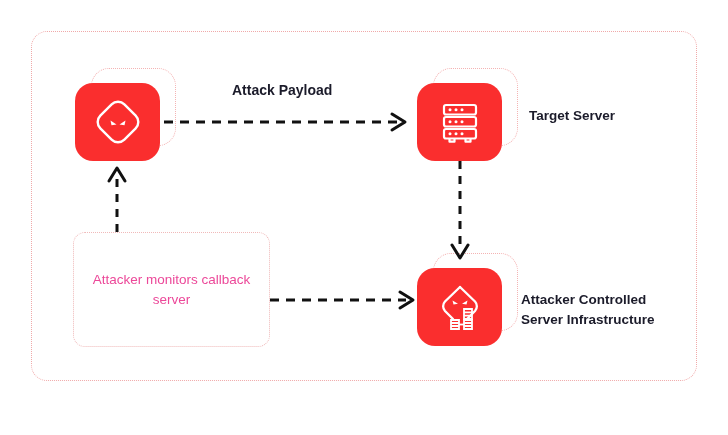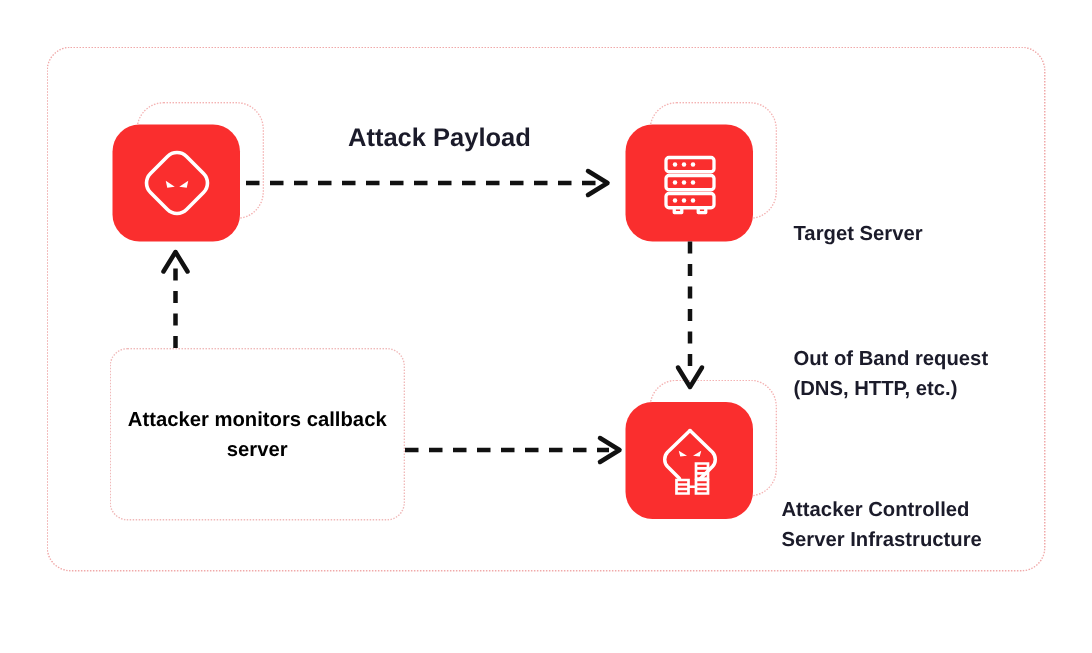--- a/index.html
+++ b/index.html
@@ -68,40 +68,39 @@
     border-radius: 12px;
     box-sizing: border-box;
     background: #ffffff;
     display: flex;
     align-items: center;
     justify-content: center;
     text-align: center;
   }
   #callback-box .box-text {
     font-size: 13.5px;
-    font-weight: bold;
-    color: #000000;
+    font-weight: normal;
+    color: #ec4899;
     line-height: 1.45;
   }
 
   
   .side-label {
     position: absolute;
     font-size: 13.5px;
     font-weight: bold;
     color: #1b1b2a;
     line-height: 1.45;
     white-space: pre-line;
-    margin-top: 40px;
   }
   #label-attack-payload {
     position: absolute;
     left: 232px;
     top: 82px;
-    font-size: 17px;
+    font-size: 14px;
     font-weight: bold;
     color: #1b1b2a;
   }
   #label-target-server { left: 529px; top: 106px; }
   #label-oob          { left: 529px; top: 189px; }
   #label-attacker-inf { left: 521px; top: 290px; }
 
   
   .conn { position: absolute; }
   .conn svg { display: block; overflow: visible; }
@@ -201,19 +200,17 @@
     <svg width="20" height="72" viewBox="0 0 20 72">
       <line x1="10" y1="69" x2="10" y2="12" stroke="#111111" stroke-width="3" stroke-dasharray="8 7"></line>
       <polyline points="2,18 10,5 18,18" fill="none" stroke="#111111" stroke-width="3" stroke-linecap="round" stroke-linejoin="round"></polyline>
     </svg>
   </div>
 
   <div id="label-attack-payload">Attack Payload</div>
 
   <div class="side-label" id="label-target-server">Target Server</div>
 
-  <div class="side-label" id="label-oob">Out of Band request
-(DNS, HTTP, etc.)</div>
 
   <div class="side-label" id="label-attacker-inf">Attacker Controlled
 Server Infrastructure</div>
 
 </div>
 
 </body></html>

